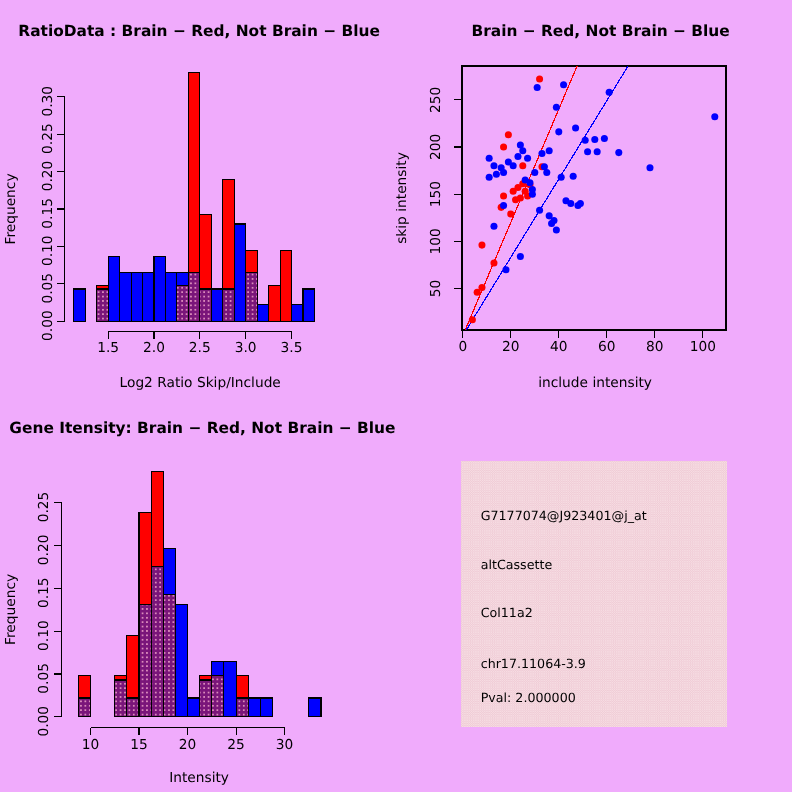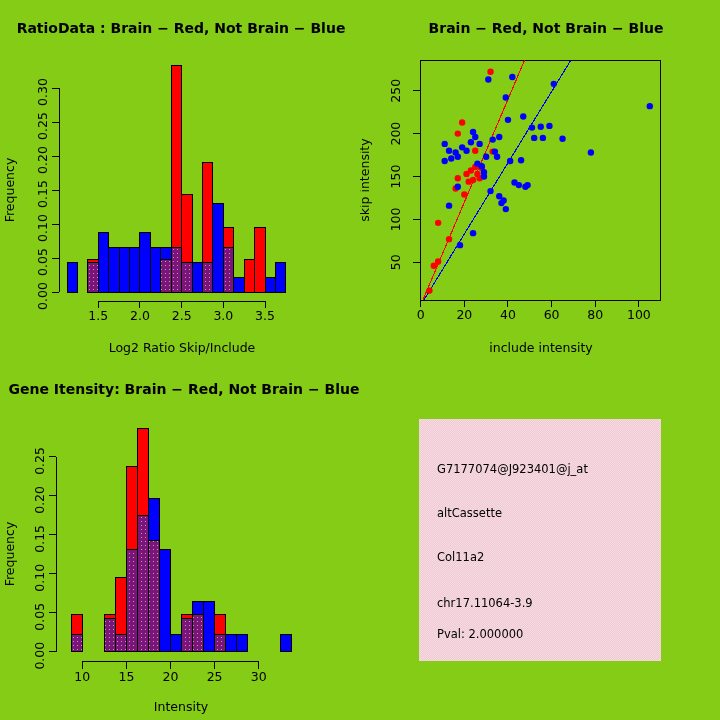--- a/index.html
+++ b/index.html
@@ -1,16 +1,16 @@
 <!DOCTYPE html>
 <html><head>
 <meta charset="utf-8">
 <style>
   html,body{margin:0;padding:0;background:#fff;}
-  .grid{width:720px;height:720px;display:grid;grid-template-columns:360px 360px;grid-template-rows:360px 360px;background:#84cc16;}
+  .grid{width:720px;height:720px;display:grid;grid-template-columns:360px 360px;grid-template-rows:360px 360px;background:#f0abfc;}
   figure{margin:0;padding:0;}
   svg{display:block;}
   text{font-family:"DejaVu Sans","Liberation Sans",sans-serif;fill:#000;}
   .title{font-size:14px;font-weight:bold;text-anchor:middle;}
   .axlab{font-size:12.5px;text-anchor:middle;}
   .tick{font-size:12.5px;text-anchor:middle;}
   .info{font-size:11.5px;}
   line,rect{shape-rendering:crispEdges;}
 </style>
 </head>

